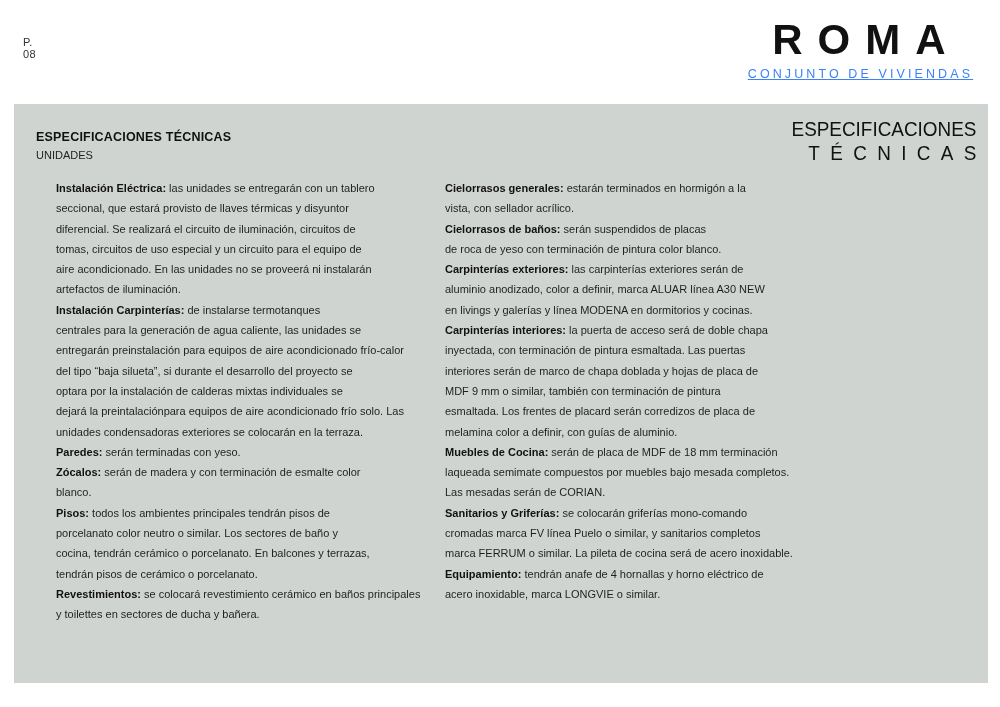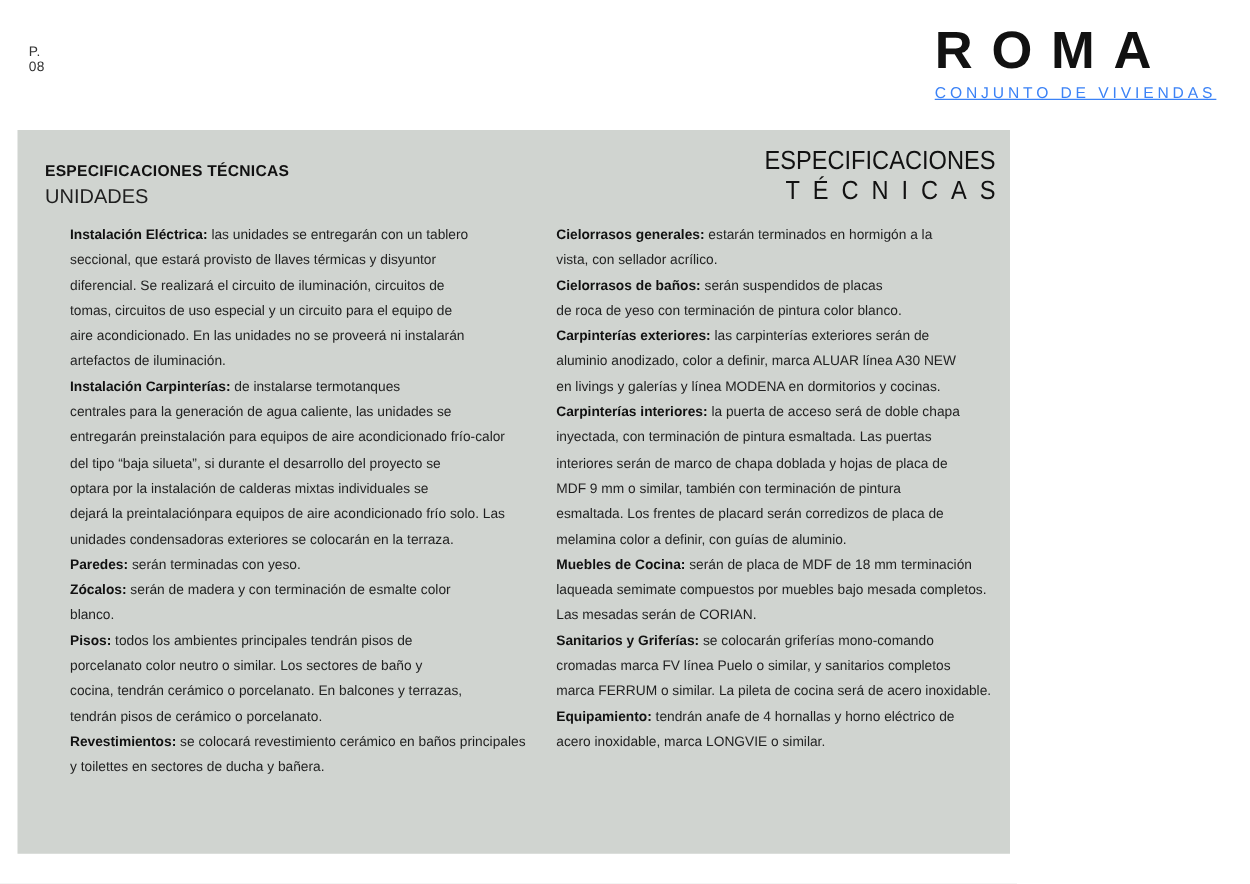--- a/index.html
+++ b/index.html
@@ -18,21 +18,21 @@
     left: 23px; top: 36px;
     font-size: 11px;
     line-height: 12px;
     color: #333;
     letter-spacing: 0.3px;
     white-space: pre-line;
   }
   .brand {
     position: absolute;
     right: 30px; top: 20px;
-    text-align: left;
+    text-align: center;
   }
   .brand-logo {
     font-size: 42px;
     font-weight: 700;
     color: #111;
     letter-spacing: 15px;
     margin-right: -15px;
     line-height: 40px;
   }
   .brand-tagline {
@@ -41,36 +41,36 @@
     color: #3b82f6;
     letter-spacing: 3.1px;
     margin-right: -3.1px;
     text-decoration: underline;
   }
 
   
   .spec-panel {
     position: absolute;
     left: 14px; top: 104px;
-    width: 794px; height: 579px;
+    width: 974px; height: 579px;
     background: #d0d4d0;
   }
   .panel-heading-block {
     position: absolute;
     left: 22px; top: 26px;
   }
   .panel-heading {
     font-size: 12.5px;
     font-weight: 700;
     color: #111;
     letter-spacing: 0.2px;
   }
   .panel-subheading {
     margin-top: 5px;
-    font-size: 16px;
+    font-size: 11px;
     color: #1f1f1f;
   }
   .side-title {
     position: absolute;
     right: 12px; top: 13px;
     text-align: right;
     color: #111;
     font-size: 21px;
     line-height: 23.5px;
     transform: scaleX(0.9);

